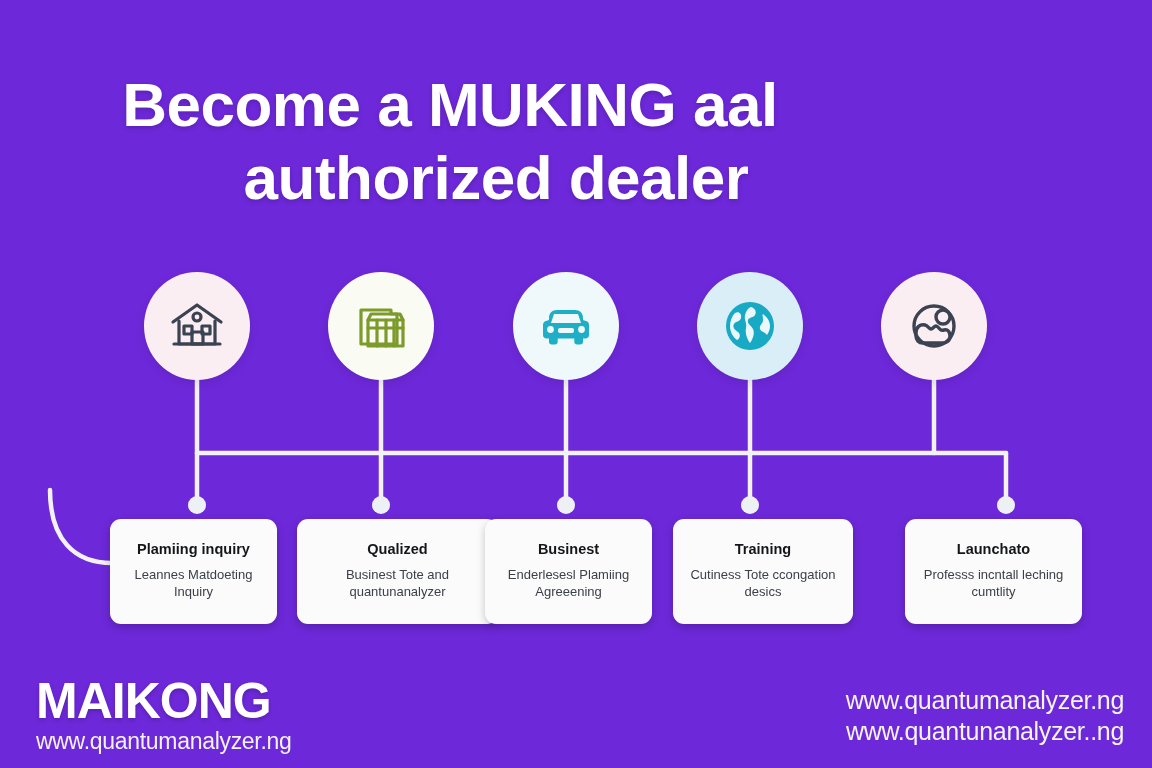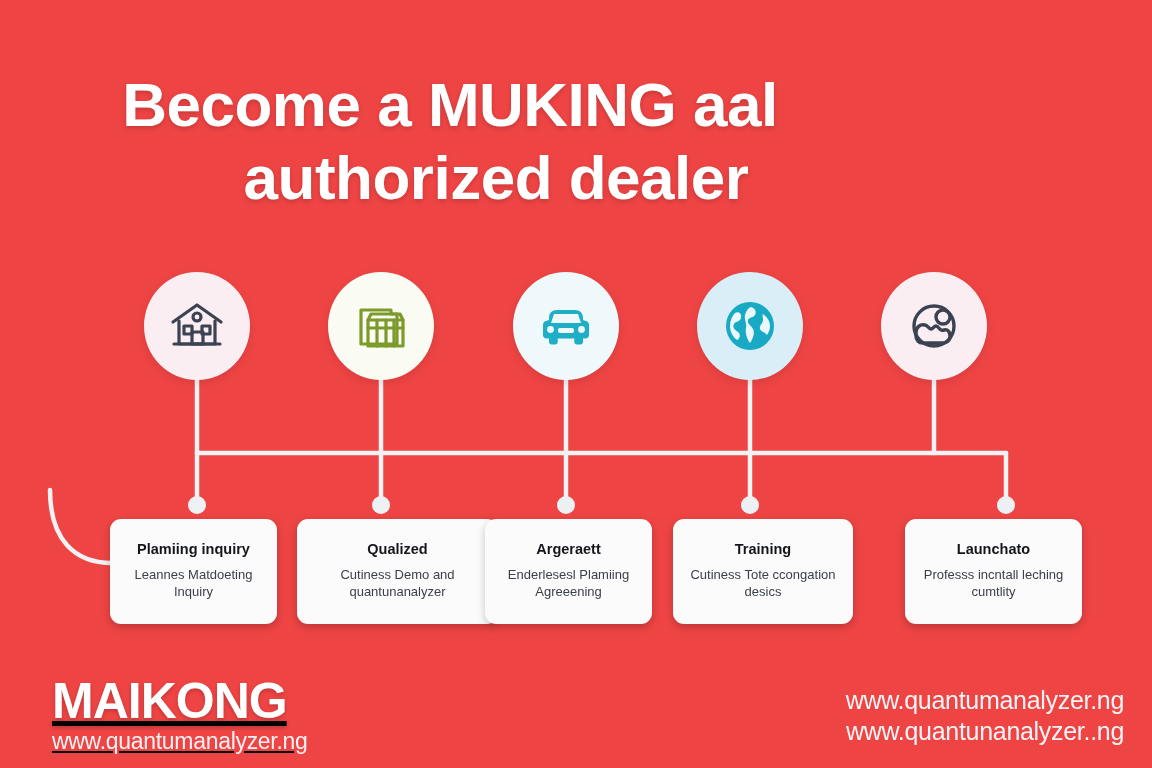--- a/index.html
+++ b/index.html
@@ -11,21 +11,21 @@
     width: 1152px;
     height: 768px;
     background: #5b606b;
     font-family: "Liberation Sans", sans-serif;
     overflow: hidden;
   }
   #poster {
     position: relative;
     width: 1152px;
     height: 768px;
-    background: #ef4444;
+    background: #6d28d9;
   }
 
   
   #headline {
     position: absolute;
     left: 0;
     top: 26px;
     width: 900px;
     text-align: center;
     color: #ffffff;
@@ -95,23 +95,22 @@
   .step-desc {
     color: #3c4048;
     font-size: 13px;
     line-height: 1.35;
     text-align: center;
   }
 
   
   #brand-block {
     position: absolute;
-    left: 52px;
+    left: 36px;
     bottom: 14px;
-    text-decoration: underline;
   }
   #brand-name {
     color: #ffffff;
     font-weight: bold;
     font-size: 50px;
     letter-spacing: -1px;
     line-height: 1;
     text-shadow: 0 2px 4px rgba(0,0,0,0.2);
   }
   #brand-url {
@@ -248,27 +247,27 @@
     <div class="step-title">Plamiing inquiry</div>
     <div class="step-desc">
       <span>Leannes Matdoeting</span><br>
       <span>Inquiry</span>
     </div>
   </div>
 
   <div class="step-card" style="left:297px; width:201px;">
     <div class="step-title">Qualized</div>
     <div class="step-desc">
-      <span>Cutiness Demo and</span><br>
+      <span>Businest Tote and</span><br>
       <span>quantunanalyzer</span>
     </div>
   </div>
 
   <div class="step-card" style="left:485px; width:167px;">
-    <div class="step-title">Argeraett</div>
+    <div class="step-title">Businest</div>
     <div class="step-desc">
       <span>Enderlesesl Plamiing</span><br>
       <span>Agreeening</span>
     </div>
   </div>
 
   <div class="step-card" style="left:905px; width:177px;">
     <div class="step-title">Launchato</div>
     <div class="step-desc">
       <span>Professs incntall leching</span><br>

